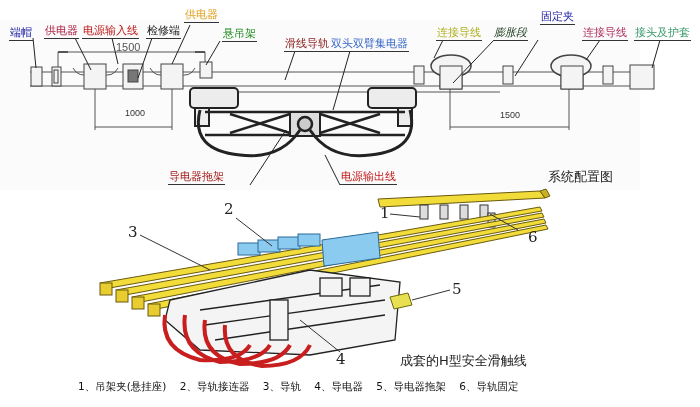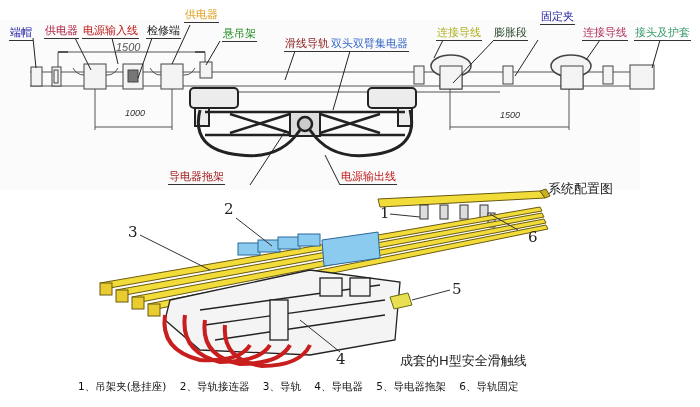--- a/index.html
+++ b/index.html
@@ -4,21 +4,21 @@
   <style>
     html, body { margin: 0; padding: 0; background: #ffffff; }
     body { width: 700px; height: 407px; position: relative; overflow: hidden;
            font-family: "DejaVu Sans", sans-serif; }
     .stage { position: absolute; left: 0; top: 0; width: 700px; height: 407px; }
     .top-bg { position: absolute; left: 0; top: 20px; width: 640px; height: 170px; background: #fbfbfb; }
     .lbl { position: absolute; font-size: 11px; line-height: 13px; white-space: nowrap;
            border-bottom: 1px solid #333; padding: 0 1px 1px 1px; }
     .title { position: absolute; font-size: 13px; color: #222; white-space: nowrap; }
     .num { position: absolute; font-family: "DejaVu Serif", serif; font-size: 15px; color: #222; }
-    .dim { position: absolute; font-family: "Liberation Sans", sans-serif; font-size: 9px; color: #333; font-style: italic; }
+    .dim { position: absolute; font-family: "Liberation Sans", sans-serif; font-size: 9px; color: #333; }
     .dim-top { font-size: 11px; color: #555; }
     .legend { position: absolute; left: 78px; top: 380px; font-size: 10.5px; color: #111; white-space: nowrap; }
     .legend span { margin-right: 10px; }
     .watermark { position: absolute; left: 469px; top: 372px; font-family: "Liberation Sans", sans-serif;
                  font-weight: bold; font-style: italic; font-size: 30px; color: #1a2fd6; letter-spacing: 0px;
                  line-height: 32px; }
     svg { position: absolute; left: 0; top: 0; }
   </style>
 </head>
 <body>
@@ -176,32 +176,32 @@
 
   <span class="lbl" style="left: 9px; top: 26px; color: rgb(26, 26, 160); text-align: center;">端帽</span>
   <span class="lbl" style="left: 44px; top: 24px; color: rgb(176, 32, 64);">供电器</span>
   <span class="lbl" style="left: 82px; top: 24px; color: rgb(192, 24, 24);">电源输入线</span>
   <span class="lbl" style="left: 146px; top: 24px; color: rgb(34, 34, 34);">检修端</span>
   <span class="lbl" style="left: 184px; top: 8px; color: rgb(224, 160, 32);">供电器</span>
   <span class="lbl" style="left: 222px; top: 27px; color: rgb(26, 138, 26);">悬吊架</span>
   <span class="lbl" style="left: 284px; top: 37px; color: rgb(138, 26, 26);">滑线导轨</span>
   <span class="lbl" style="left: 330px; top: 37px; color: rgb(58, 106, 200);">双头双臂集电器</span>
   <span class="lbl" style="left: 436px; top: 26px; color: rgb(176, 176, 32);">连接导线</span>
-  <span class="lbl" style="left: 493px; top: 26px; color: rgb(26, 58, 26);">膨胀段</span>
+  <span class="lbl" style="left: 493px; top: 26px; color: rgb(26, 58, 26); font-style: italic;">膨胀段</span>
   <span class="lbl" style="left: 540px; top: 10px; color: rgb(26, 26, 160);">固定夹</span>
   <span class="lbl" style="left: 582px; top: 26px; color: rgb(176, 48, 96);">连接导线</span>
   <span class="lbl" style="left: 634px; top: 26px; color: rgb(58, 154, 106);">接头及护套</span>
   <span class="lbl" style="left: 168px; top: 170px; color: rgb(160, 24, 24);">导电器拖架</span>
   <span class="lbl" style="left: 340px; top: 170px; color: rgb(192, 24, 24);">电源输出线</span>
 
   <span class="dim dim-top" style="left:116px;top:41px;">1500</span>
   <span class="dim" style="left:125px;top:108px;">1000</span>
   <span class="dim" style="left:500px;top:110px;">1500</span>
 
-  <span class="title" style="left:548px;top:180px;">系统配置图</span>
+  <span class="title" style="left:548px;top:168px;">系统配置图</span>
 
   <span class="num" style="left:380px;top:204px;">1</span>
   <span class="num" style="left:224px;top:200px;">2</span>
   <span class="num" style="left:128px;top:223px;">3</span>
   <span class="num" style="left:336px;top:350px;">4</span>
   <span class="num" style="left:452px;top:280px;">5</span>
   <span class="num" style="left:528px;top:228px;">6</span>
 
   <span class="title" style="left:400px;top:352px;text-align:center;">成套的H型安全滑触线</span>
 

